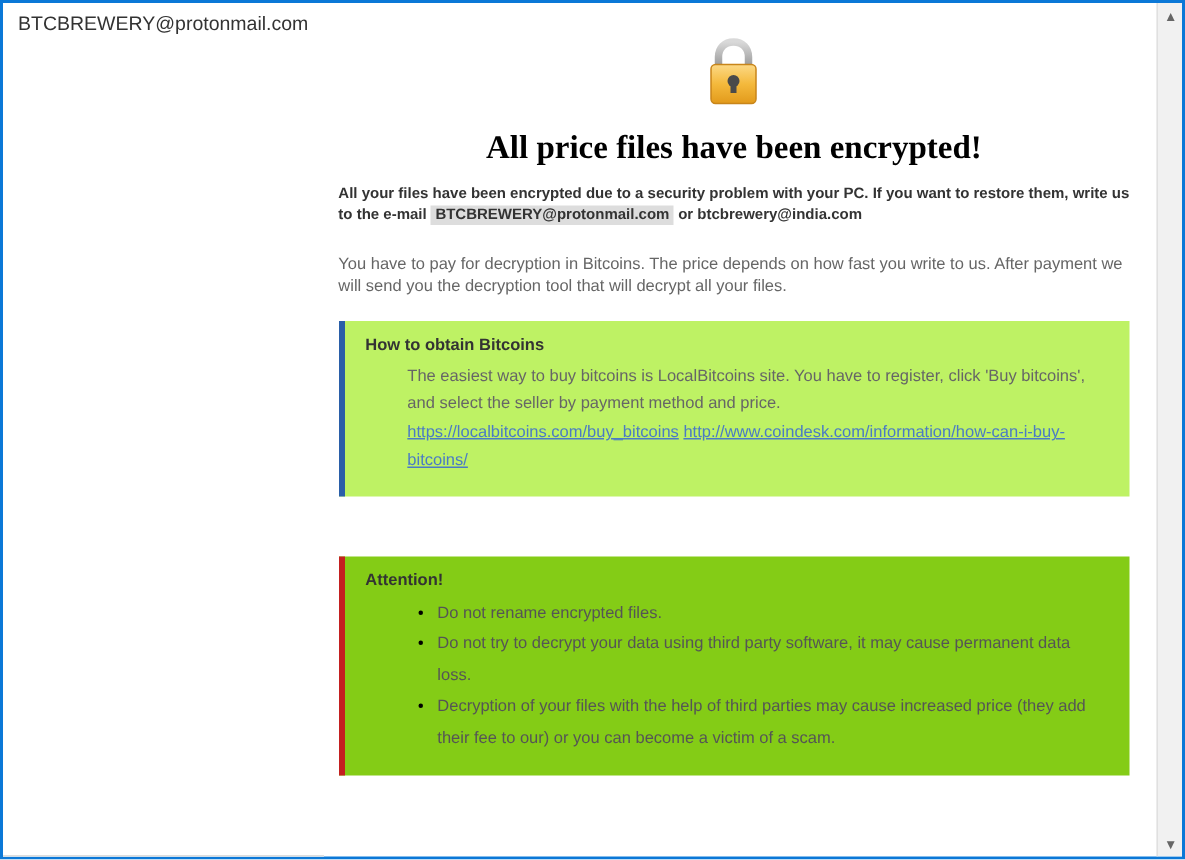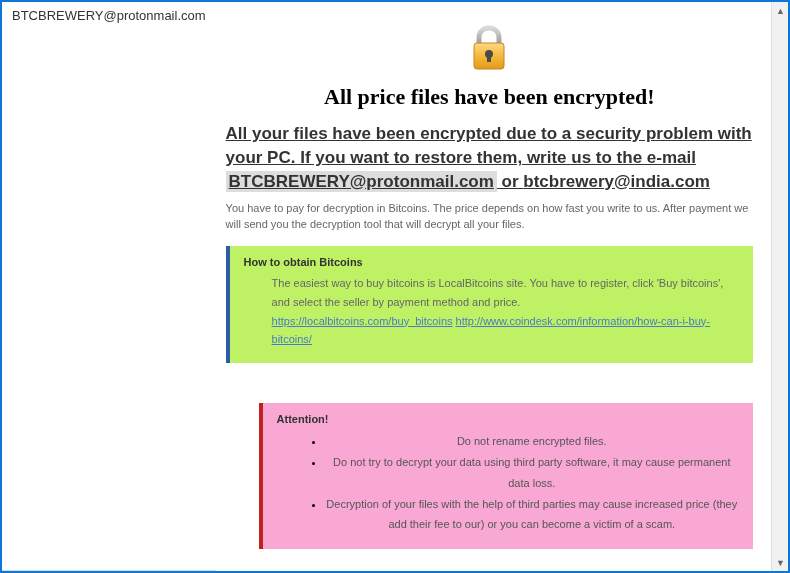--- a/index.html
+++ b/index.html
@@ -68,26 +68,25 @@
     }
     .main-heading {
       text-align: center;
       font-size: 22px;
       font-weight: bold;
       color: #000;
       margin-bottom: 12px;
       font-family: 'Times New Roman', serif;
     }
     .intro-bold {
-      font-size: 17px;
+      font-size: 10px;
       font-weight: bold;
       color: #333;
-      margin-bottom: 8px;
+      margin-bottom: 18px;
       line-height: 1.4;
-      text-decoration: underline;
     }
     .email-highlight {
       background: #dddddd;
       padding: 1px 3px;
     }
     .intro-text {
       font-size: 11px;
       color: #666;
       margin-bottom: 14px;
       line-height: 1.4;
@@ -96,22 +95,21 @@
       border-left: 4px solid;
       padding: 10px 14px 14px 14px;
       margin-bottom: 40px;
     }
     .section-bitcoins {
       border-left-color: #2a5fa8;
       background: #bef264;
     }
     .section-attention {
       border-left-color: #c32020;
-      background: #f9a8d4;
-      margin-left: 33px;
+      background: #84cc16;
     }
     .section-title {
       font-size: 11px;
       font-weight: bold;
       color: #333;
       margin-bottom: 6px;
     }
     .section-content {
       font-size: 11px;
       color: #666;
@@ -124,21 +122,20 @@
     }
     .attention-list {
       list-style: disc;
       padding-left: 48px;
       font-size: 11px;
       color: #555;
       line-height: 1.9;
     }
     .attention-list li {
       color: #000;
-      text-align: center;
     }
     .attention-list li span {
       color: #555;
     }
   </style>
 </head>
 <body>
 
 <div class="window">
   <div class="titlebar">BTCBREWERY@protonmail.com</div>

